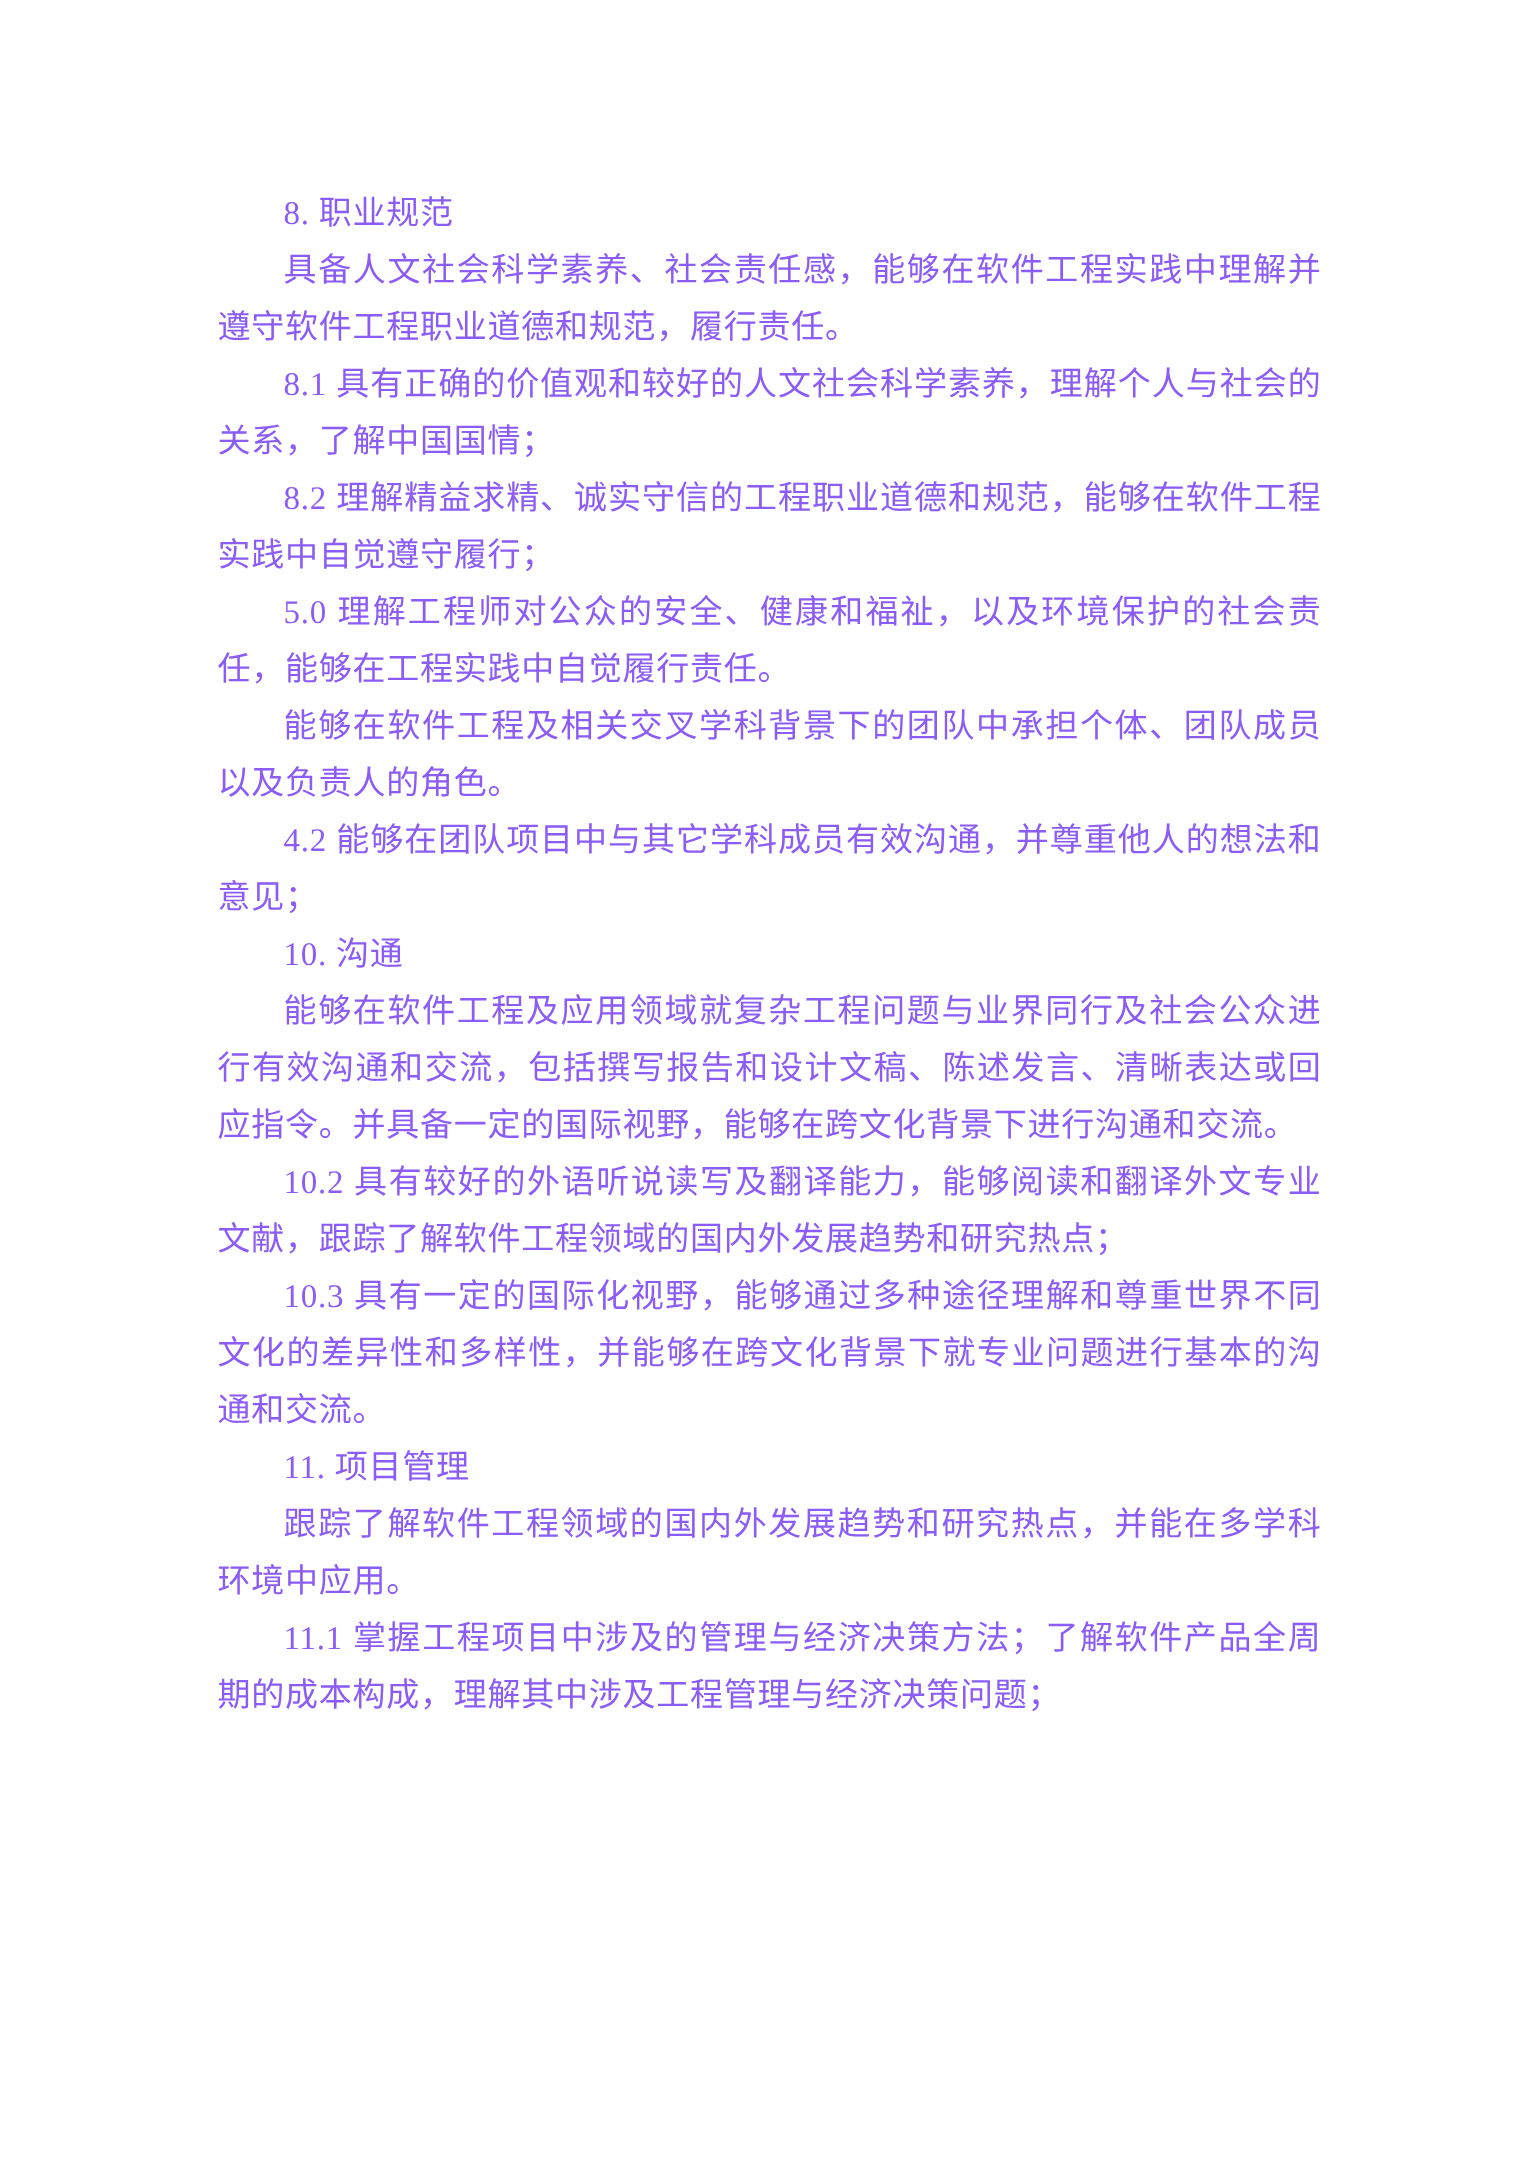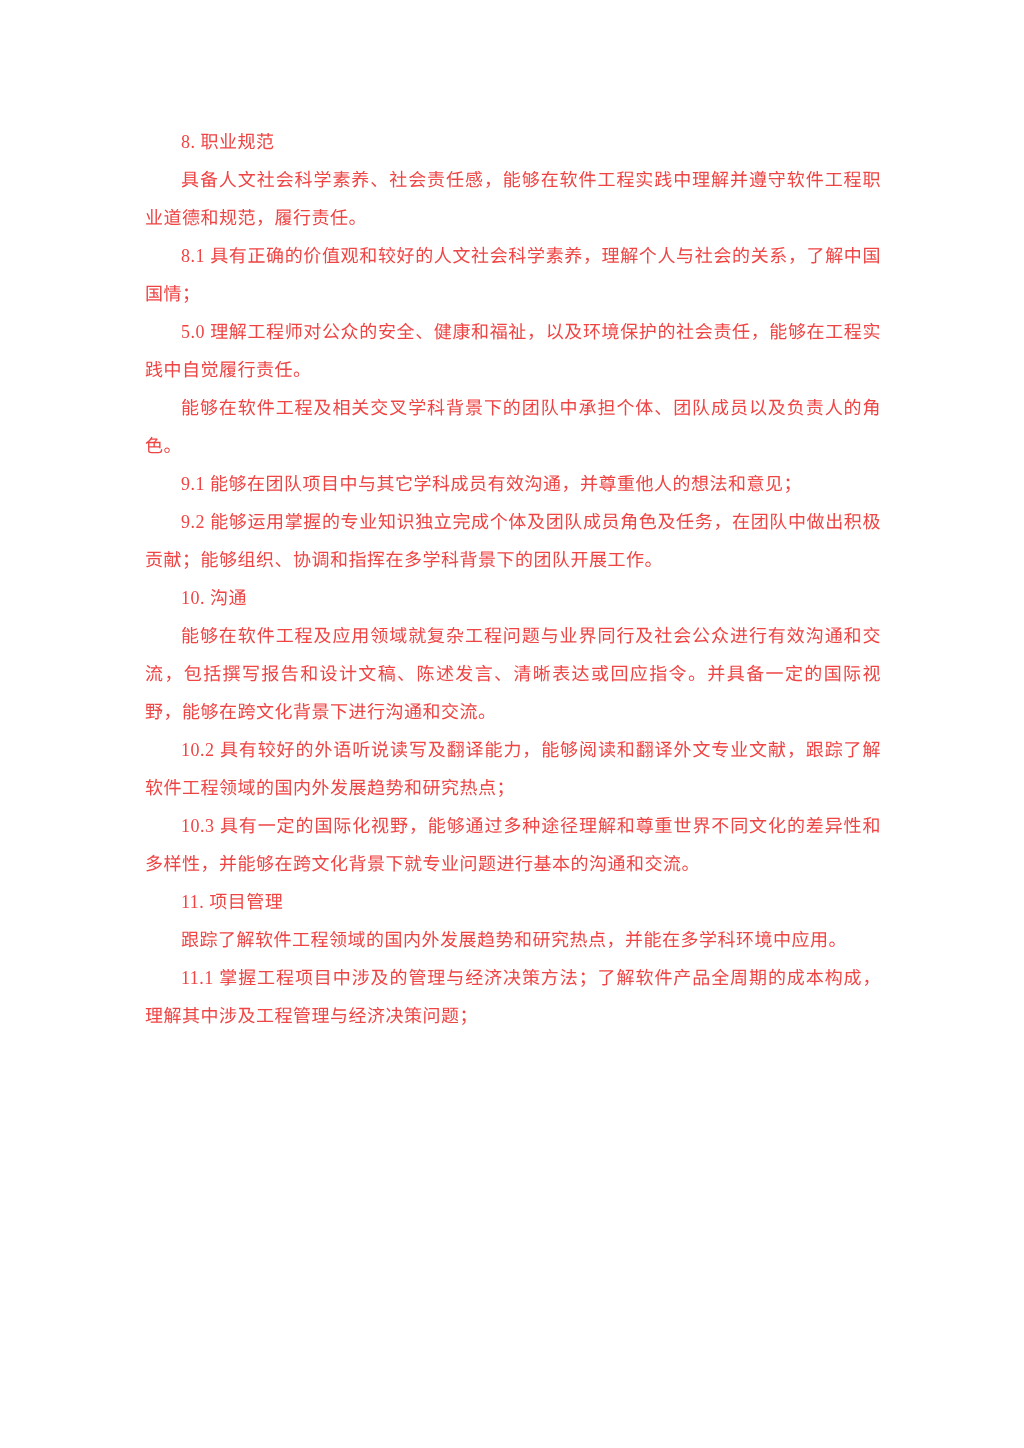--- a/index.html
+++ b/index.html
@@ -16,47 +16,47 @@
   .page {
     position: relative;
     width: 1024px;
     height: 1448px;
     background: #ffffff;
     box-sizing: border-box;
     padding: 123px 143px 0 145px;
   }
   .doc p {
     margin: 0;
-    font-size: 18px;
+    font-size: 22px;
     line-height: 38px;
     text-align: justify;
     text-justify: inter-ideograph;
     text-indent: 2em;
-    color: #ef4444;
+    color: #8b5cf6;
     font-weight: 400;
     letter-spacing: 0.5px;
   }
 </style>
 </head>
 <body>
 
 <div class="page">
   <div class="doc">
 
     <section>
       <p>8. 职业规范</p>
       <p>具备人文社会科学素养、社会责任感，能够在软件工程实践中理解并遵守软件工程职业道德和规范，履行责任。</p>
       <p>8.1 具有正确的价值观和较好的人文社会科学素养，理解个人与社会的关系，了解中国国情；</p>
+      <p>8.2 理解精益求精、诚实守信的工程职业道德和规范，能够在软件工程实践中自觉遵守履行；</p>
       <p>5.0 理解工程师对公众的安全、健康和福祉，以及环境保护的社会责任，能够在工程实践中自觉履行责任。</p>
     </section>
 
     <section>
       <p>能够在软件工程及相关交叉学科背景下的团队中承担个体、团队成员以及负责人的角色。</p>
-      <p>9.1 能够在团队项目中与其它学科成员有效沟通，并尊重他人的想法和意见；</p>
-      <p>9.2 能够运用掌握的专业知识独立完成个体及团队成员角色及任务，在团队中做出积极贡献；能够组织、协调和指挥在多学科背景下的团队开展工作。</p>
+      <p>4.2 能够在团队项目中与其它学科成员有效沟通，并尊重他人的想法和意见；</p>
     </section>
 
     <section>
       <p>10. 沟通</p>
       <p>能够在软件工程及应用领域就复杂工程问题与业界同行及社会公众进行有效沟通和交流，包括撰写报告和设计文稿、陈述发言、清晰表达或回应指令。并具备一定的国际视野，能够在跨文化背景下进行沟通和交流。</p>
       <p>10.2 具有较好的外语听说读写及翻译能力，能够阅读和翻译外文专业文献，跟踪了解软件工程领域的国内外发展趋势和研究热点；</p>
       <p>10.3 具有一定的国际化视野，能够通过多种途径理解和尊重世界不同文化的差异性和多样性，并能够在跨文化背景下就专业问题进行基本的沟通和交流。</p>
     </section>
 
     <section>

